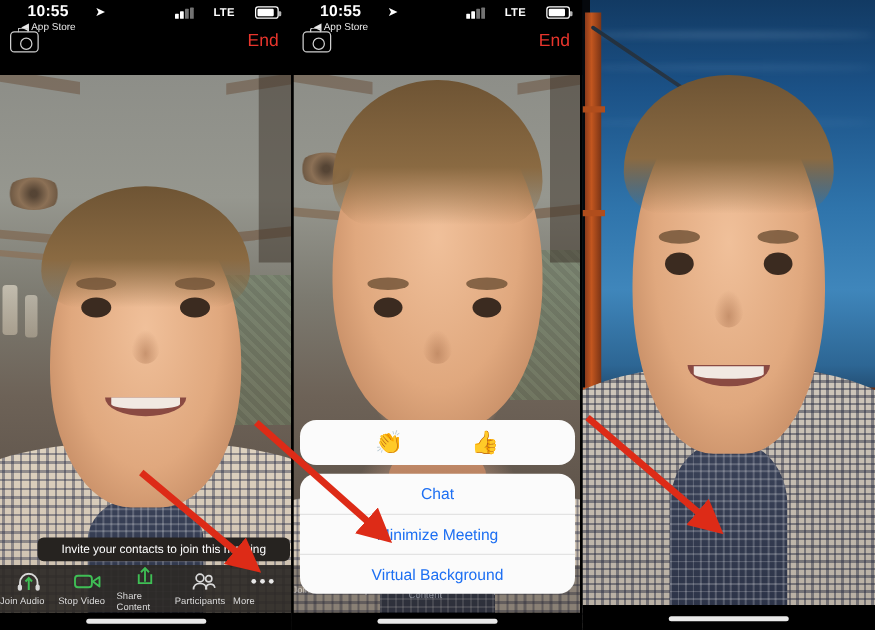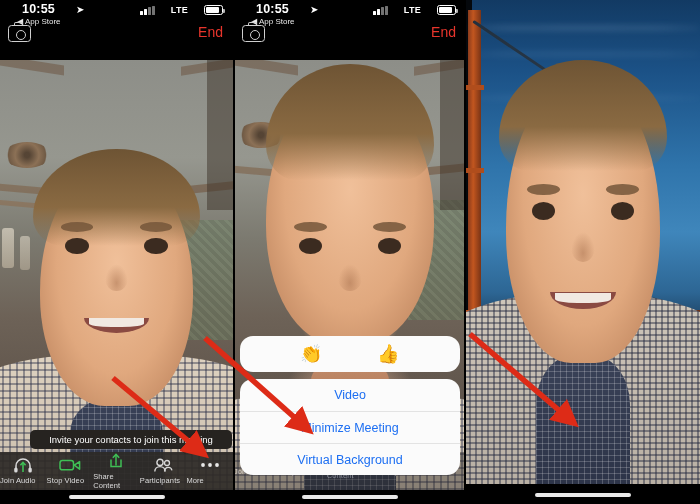--- a/index.html
+++ b/index.html
@@ -540,21 +540,21 @@
     </div>
 
     <div class="sheet-wrap">
       <div class="sheet-group">
         <div class="emoji-row">
           <span>👏</span>
           <span>👍</span>
         </div>
       </div>
       <div class="sheet-group">
-        <div class="sheet-item">Video</div>
+        <div class="sheet-item">Chat</div>
         <div class="sheet-item">Minimize Meeting</div>
         <div class="sheet-item">Virtual Background</div>
       </div>
     </div>
 
     <div class="panel-bottom-black"></div>
     <div class="home-indicator"></div>
   </div>
 
   <div class="divider" style="left:464px"></div>

